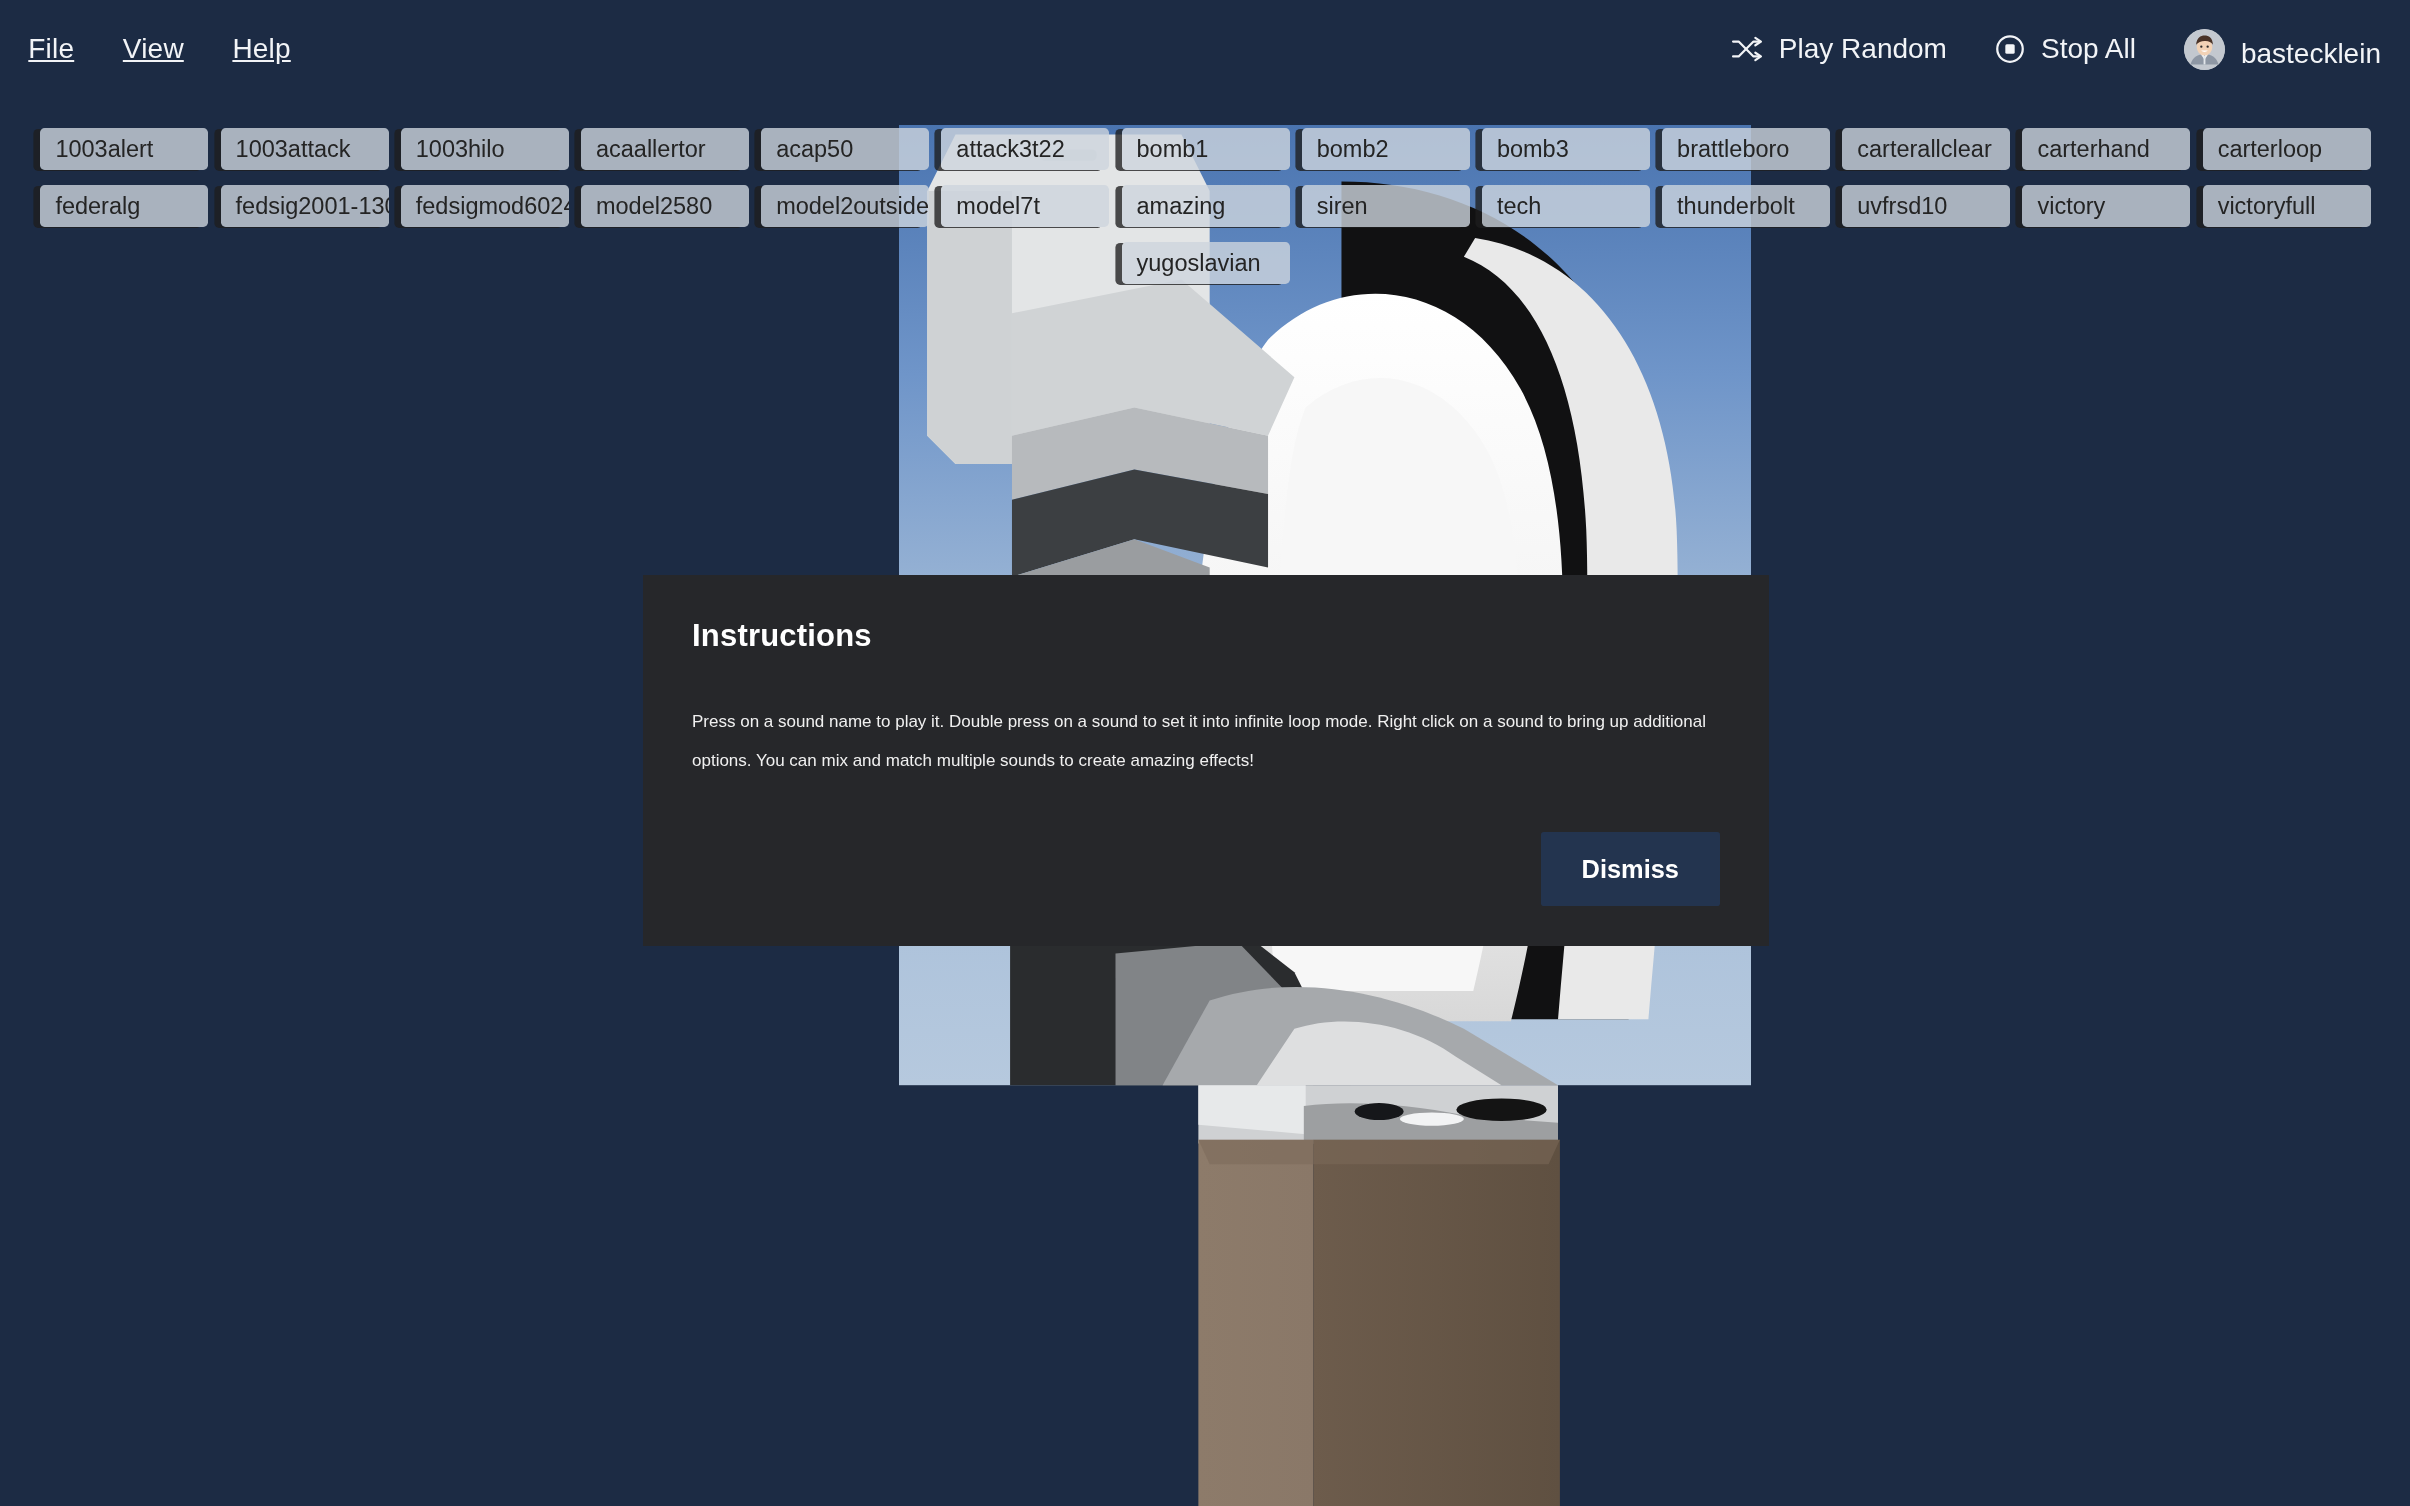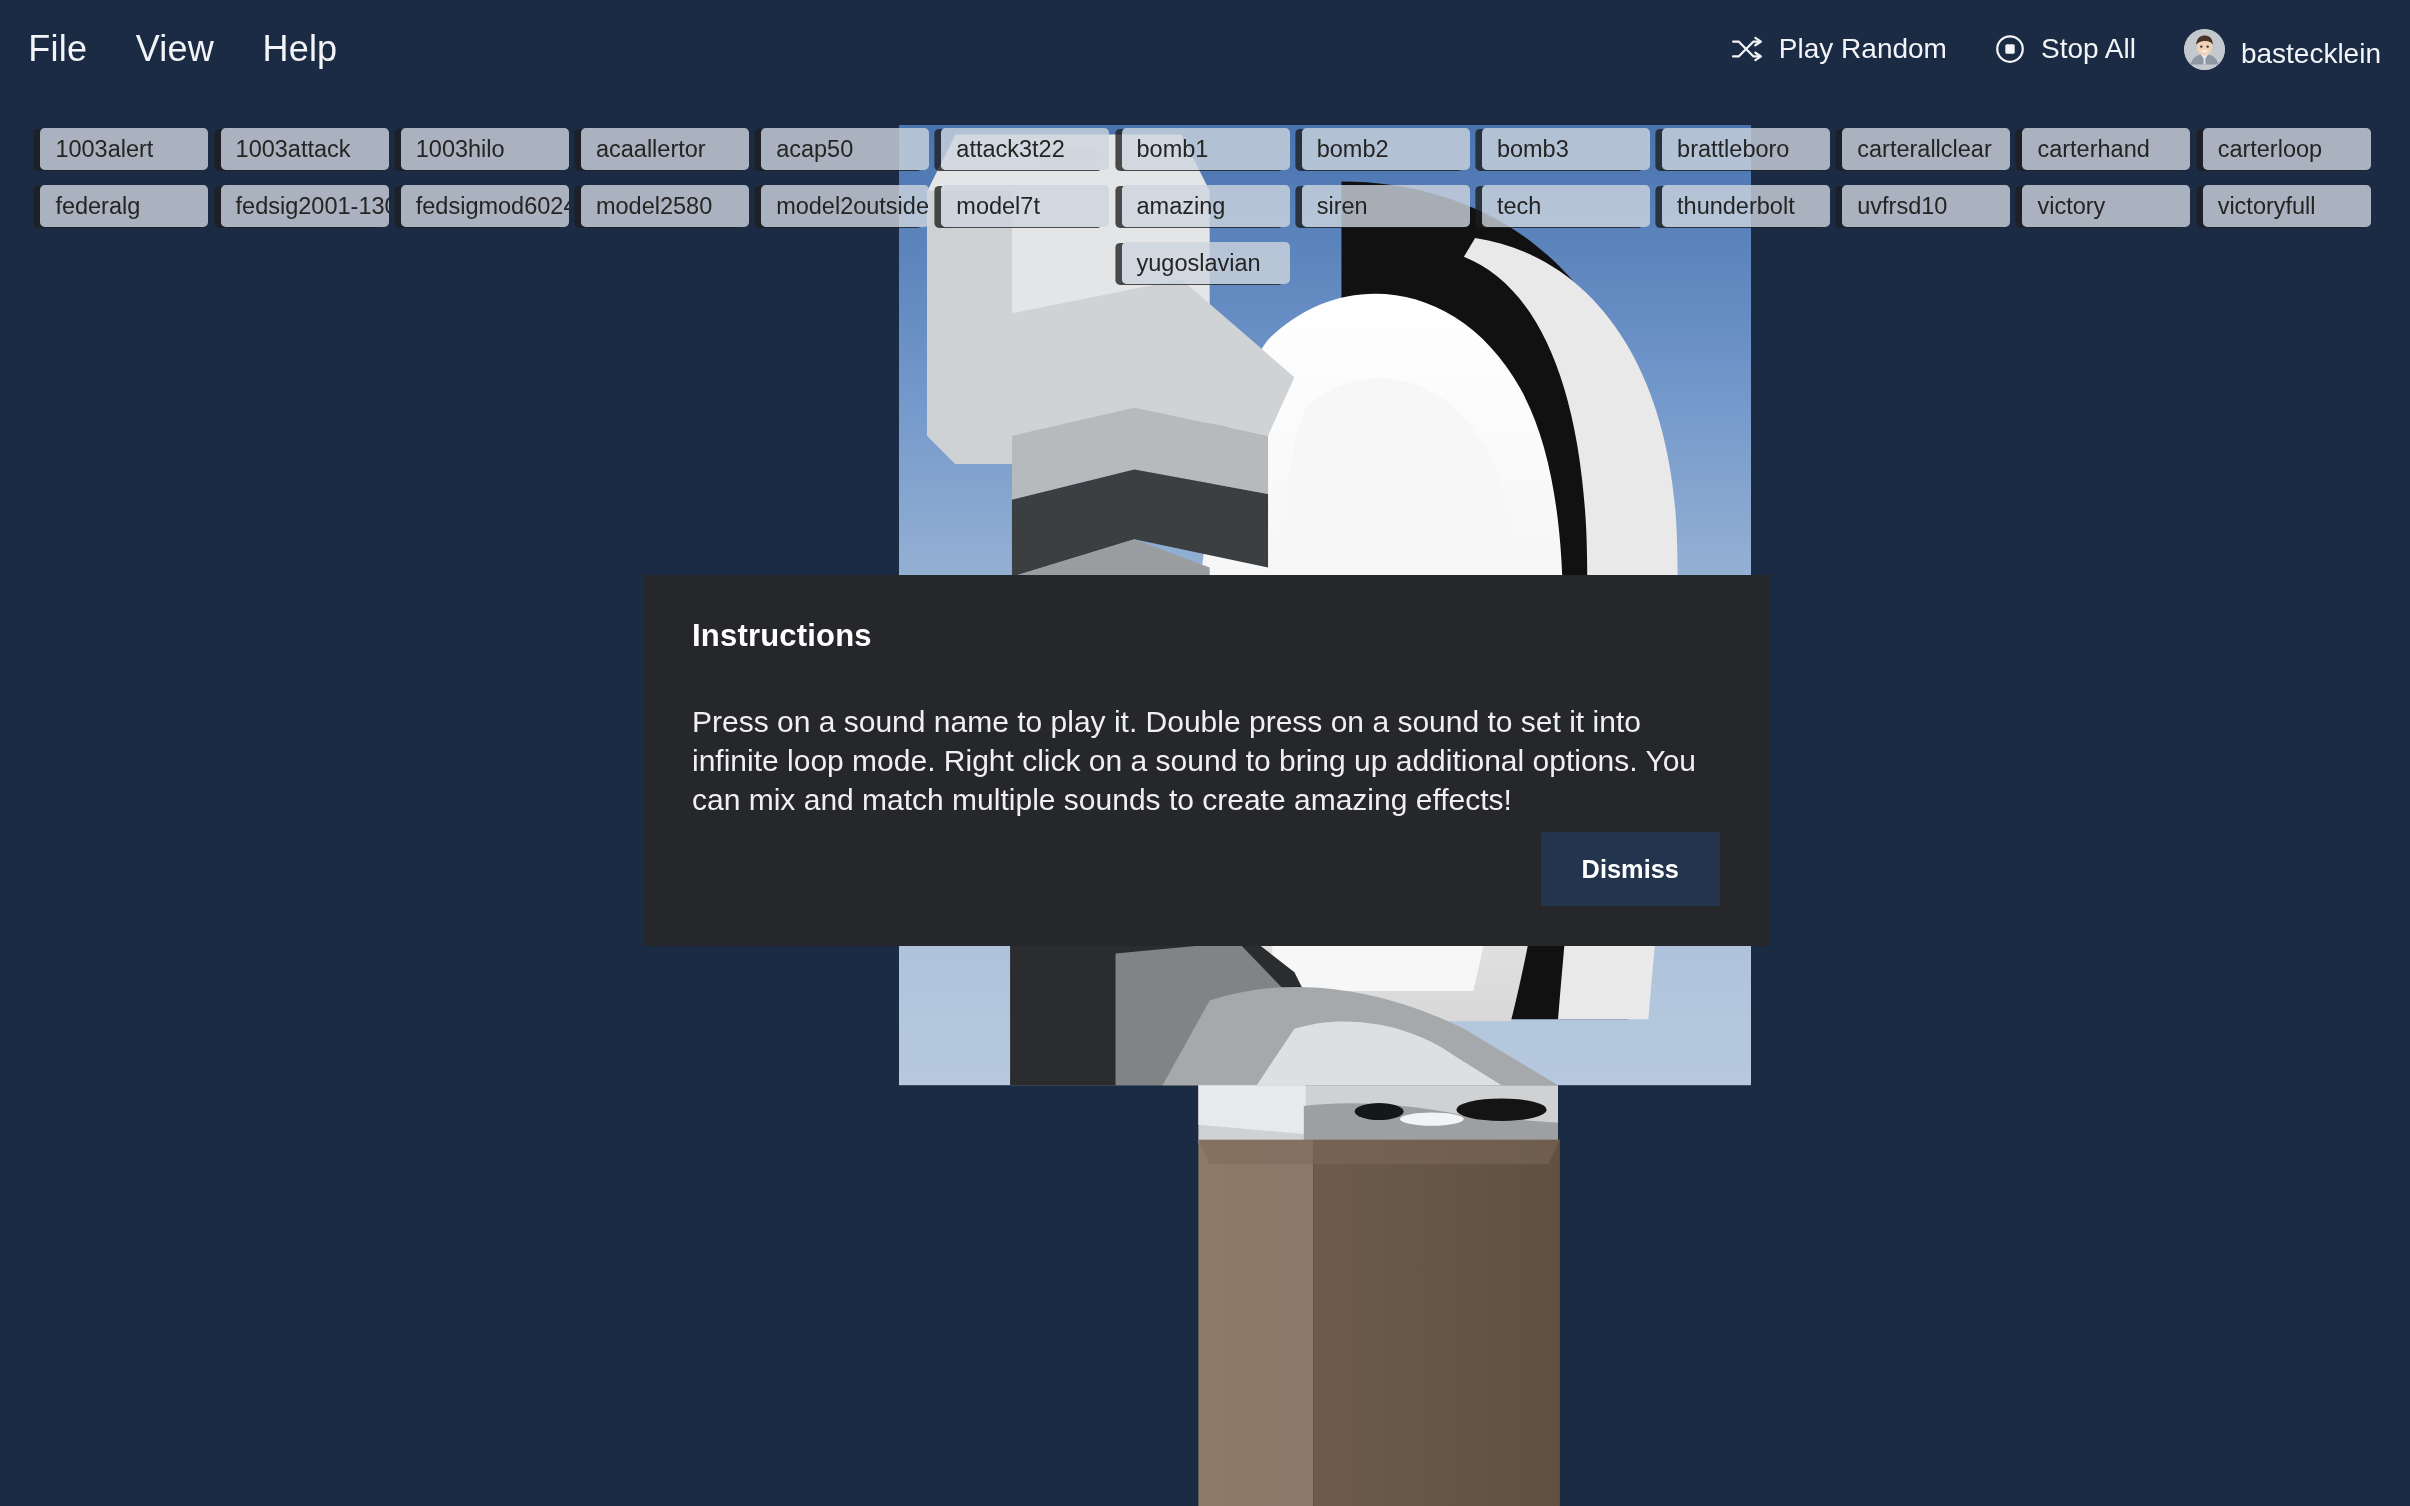--- a/index.html
+++ b/index.html
@@ -45,26 +45,27 @@
     align-items: center;
   }
   .menu-left {
     display: flex;
     align-items: center;
     gap: 41px;
     padding-left: 24.5px;
   }
   .menu-item {
     color: #f2f4f7;
-    font-size: 36px;
+    font-size: 28px;
     line-height: 1;
     letter-spacing: 0.2px;
     cursor: pointer;
     padding: 5.6px 3.8px;
     white-space: nowrap;
+    text-decoration: underline;
   }
   .menu-right {
     margin-left: auto;
     display: flex;
     align-items: center;
     gap: 48px;
     padding-right: 30px;
   }
   .tool-btn {
     display: flex;
@@ -141,21 +142,21 @@
   }
   #modal-title {
     color: #ffffff;
     font-size: 31px;
     font-weight: bold;
     letter-spacing: 0.2px;
     margin-bottom: 48px;
   }
   #modal-body {
     color: #f0f0f0;
-    font-size: 30px;
+    font-size: 17px;
     line-height: 39px;
     max-width: 1017px;
   }
   #modal-actions {
     position: absolute;
     right: 49px;
     bottom: 40px;
   }
   #dismiss-btn {
     border: none;

